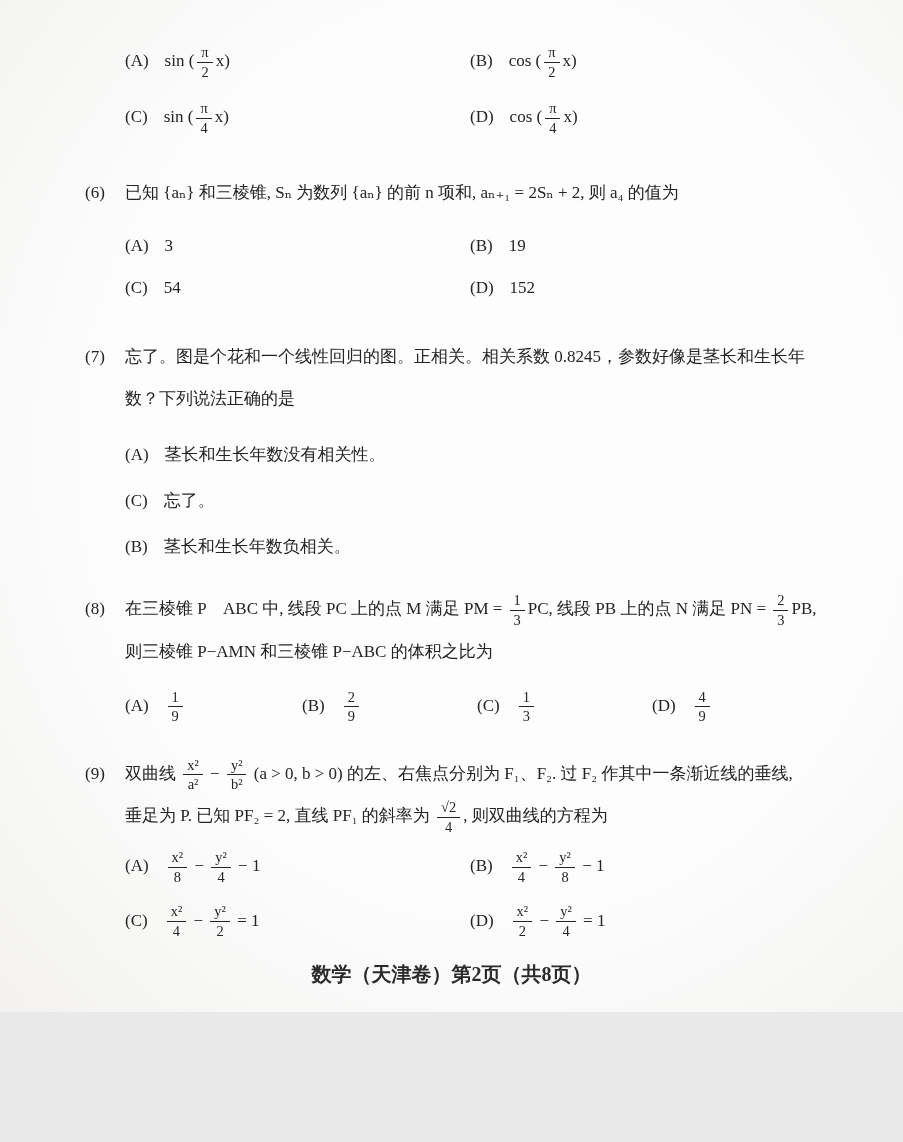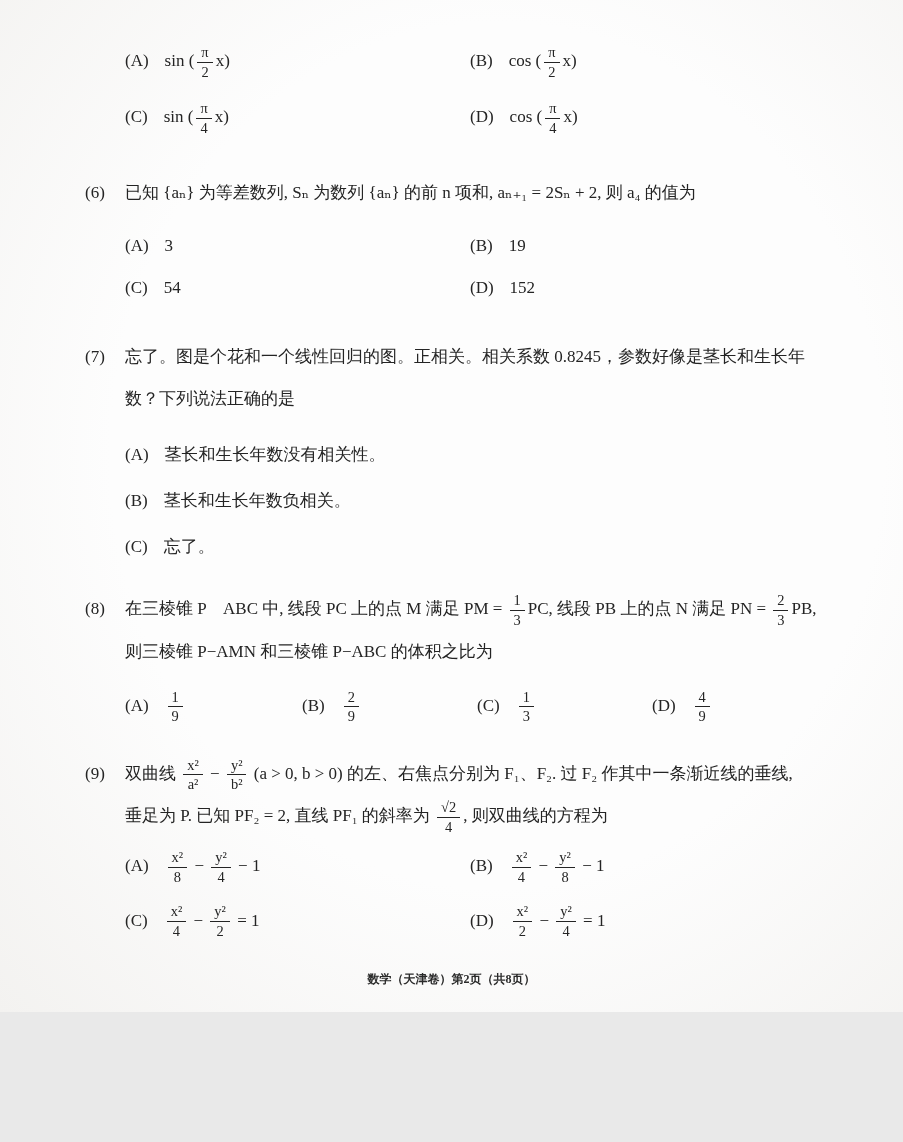--- a/index.html
+++ b/index.html
@@ -44,21 +44,21 @@
   .q7-block .opt-list{}
   .q8-block{margin-top:30px;}
   .q8-block .opt-grid{margin-top:14px;}
   .q9-block{margin-top:26px;}
   .q9-block .opt-grid{margin-top:10px;}
   .q9-block .two-col{row-gap:14px;}
   .footer{
     position:absolute;
     left:0;right:0;bottom:24px;
     text-align:center;
-    font-size:12px;
+    font-size:20px;
     font-weight:bold;
     color:#2a2a2a;
   }
 </style>
 </head>
 <body>
 
 <div class="page">
 
   <div class="question q5-block">
@@ -78,21 +78,21 @@
           <span class="opt-label">(D)</span><span class="opt-math">cos (<span class="frac"><span class="num">π</span><span class="den">4</span></span>x)</span>
         </div>
       </div>
     </div>
   </div>
 
   <div class="question q6-block">
     <div class="qnum">(6)</div>
     <div class="qbody">
       <div class="stem">
-        <div class="line">已知 {aₙ} 为等差数列, Sₙ 为数列 {aₙ} 的前 n 项和, aₙ₊₁ = 2Sₙ + 2, 则 a₄ 的值为</div>
+        <div class="line">已知 {aₙ} 和三棱锥, Sₙ 为数列 {aₙ} 的前 n 项和, aₙ₊₁ = 2Sₙ + 2, 则 a₄ 的值为</div>
       </div>
       <div class="opt-grid two-col">
         <div class="opt">
           <span class="opt-label">(A)</span><span>3</span>
         </div>
         <div class="opt">
           <span class="opt-label">(B)</span><span>19</span>
         </div>
         <div class="opt">
           <span class="opt-label">(C)</span><span>54</span>
@@ -109,24 +109,24 @@
     <div class="qbody">
       <div class="stem">
         <div class="line">忘了。图是个花和一个线性回归的图。正相关。相关系数 0.8245，参数好像是茎长和生长年</div>
         <div class="line">数？下列说法正确的是</div>
       </div>
       <div class="opt-list">
         <div class="opt">
           <span class="opt-label">(A)</span><span>茎长和生长年数没有相关性。</span>
         </div>
         <div class="opt">
-          <span class="opt-label">(B)</span><span>茎长和生长年数负相关。</span>
+          <span class="opt-label">(C)</span><span>忘了。</span>
         </div>
         <div class="opt">
-          <span class="opt-label">(C)</span><span>忘了。</span>
+          <span class="opt-label">(B)</span><span>茎长和生长年数负相关。</span>
         </div>
       </div>
     </div>
   </div>
 
   <div class="question q8-block">
     <div class="qnum">(8)</div>
     <div class="qbody">
       <div class="stem">
         <div class="line">在三棱锥 P　ABC 中, 线段 PC 上的点 M 满足 PM = <span class="frac"><span class="num">1</span><span class="den">3</span></span>PC, 线段 PB 上的点 N 满足 PN = <span class="frac"><span class="num">2</span><span class="den">3</span></span>PB,</div>

